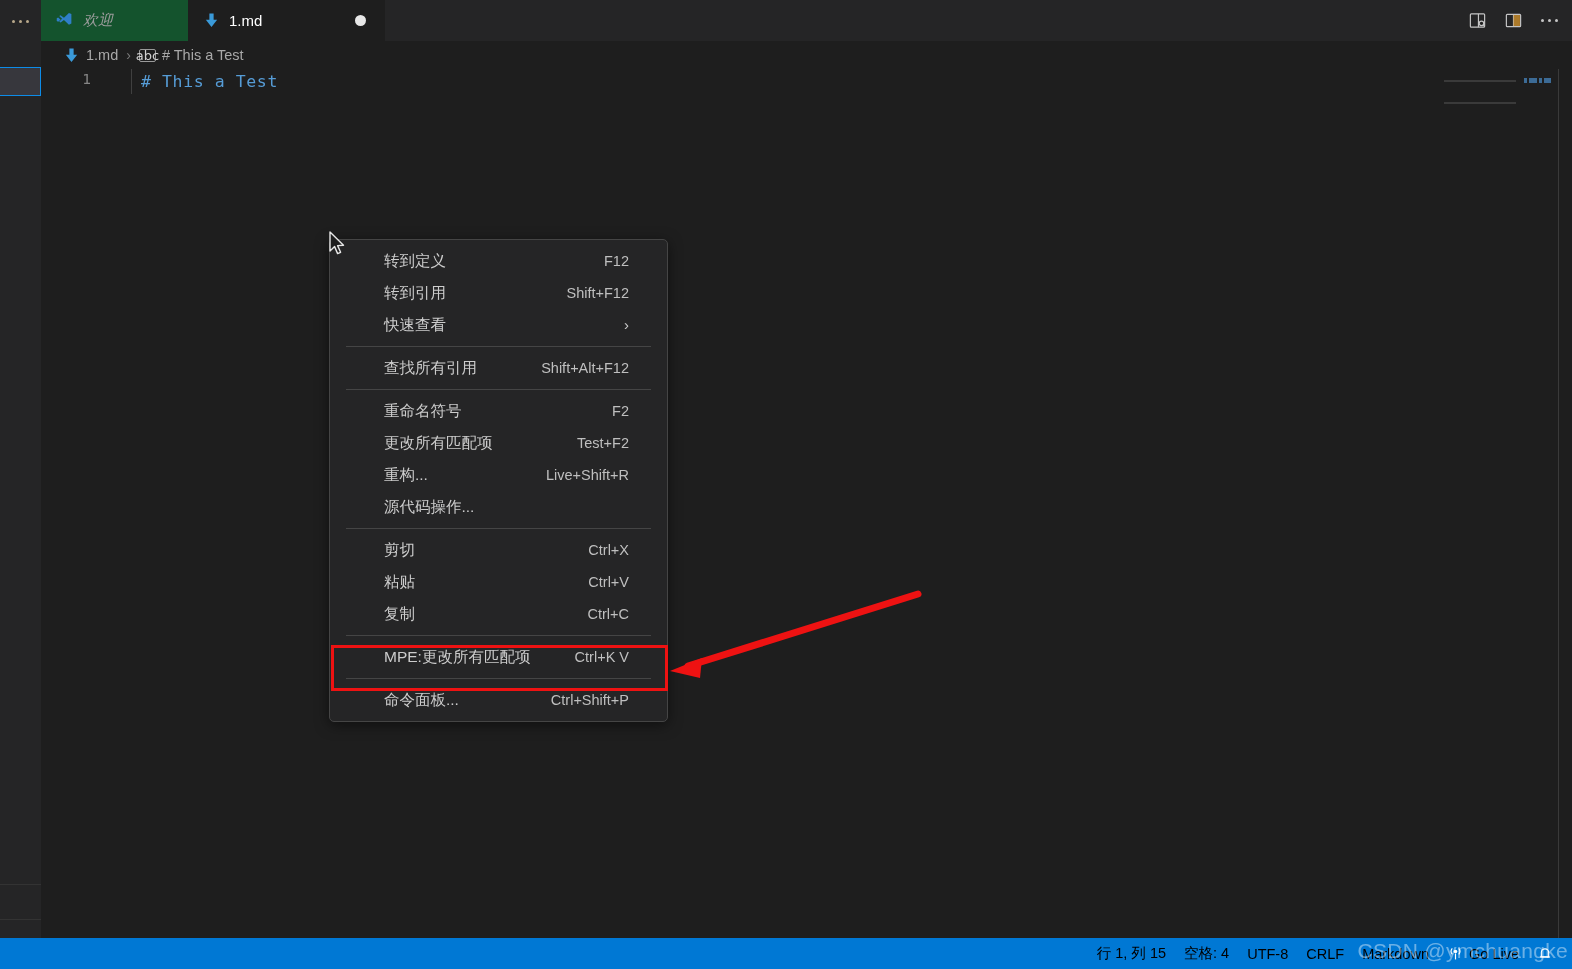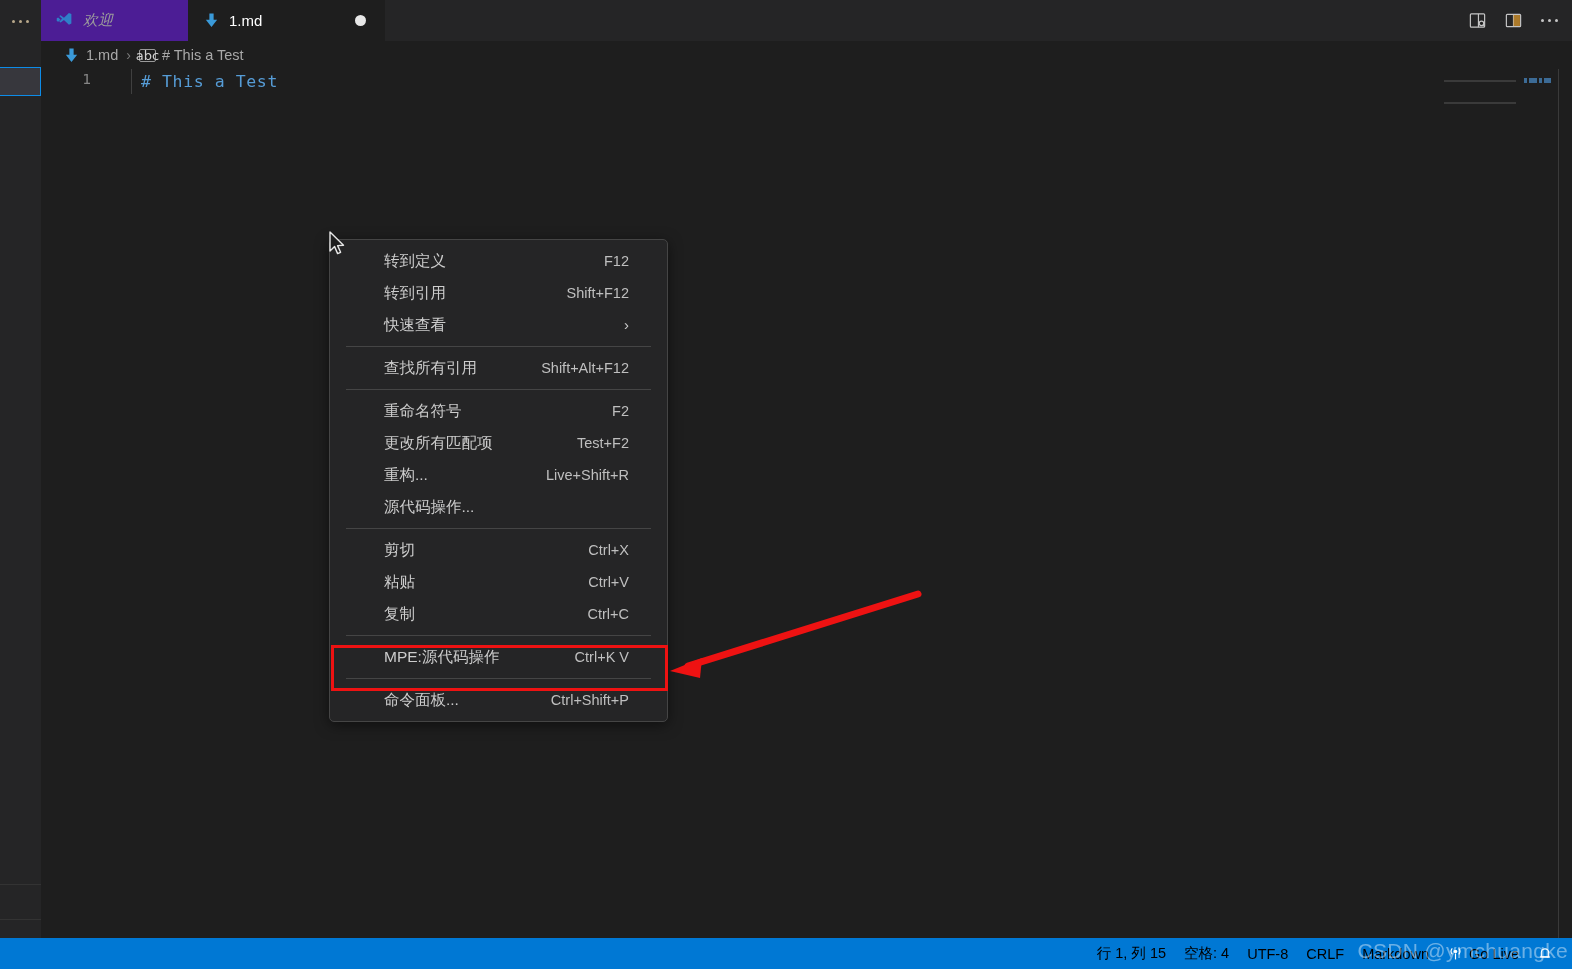--- a/index.html
+++ b/index.html
@@ -33,21 +33,21 @@
   .tabbar {
     position: absolute; left: 41px; top: 0; width: 1531px; height: 41px;
     background: #252526;
   }
   .tab {
     position: absolute; top: 0; height: 41px;
     display: flex; align-items: center; gap: 9px;
     padding: 0 14px; font-size: 15px; color: #8a8a8a;
     border-right: 1px solid #1e1e1e;
   }
-  .tab.welcome { left: 0; width: 148px; background: #4c1d95; }
+  .tab.welcome { left: 0; width: 148px; background: #14532d; }
   .tab.welcome .tab-label { font-style: italic; color: #9c9c9c; }
   .tab.active { left: 148px; width: 196px; background: #1e1e1e; color: #ffffff; }
   .tab.active .tab-label { color: #ffffff; }
   .tab .tab-label { white-space: nowrap; }
   .vscode-logo { width: 19px; height: 19px; flex: none; display: block; }
   .md-arrow { width: 17px; height: 17px; flex: none; display: block; }
   .dirty-dot {
     position: absolute; right: 18px; top: 50%; margin-top: -6px;
     width: 11px; height: 11px; border-radius: 50%; background: #e8e8e8;
   }
@@ -298,21 +298,21 @@
       <div class="ctx-item">
         <span class="ctx-label">粘贴</span>
         <span class="ctx-key">Ctrl+V</span>
       </div>
       <div class="ctx-item">
         <span class="ctx-label">复制</span>
         <span class="ctx-key">Ctrl+C</span>
       </div>
       <div class="ctx-sep"></div>
       <div class="ctx-item">
-        <span class="ctx-label">MPE:源代码操作</span>
+        <span class="ctx-label">MPE:更改所有匹配项</span>
         <span class="ctx-key">Ctrl+K V</span>
       </div>
       <div class="ctx-sep"></div>
       <div class="ctx-item">
         <span class="ctx-label">命令面板...</span>
         <span class="ctx-key">Ctrl+Shift+P</span>
       </div>
     </div>
 
   <div class="hl-box"></div>

